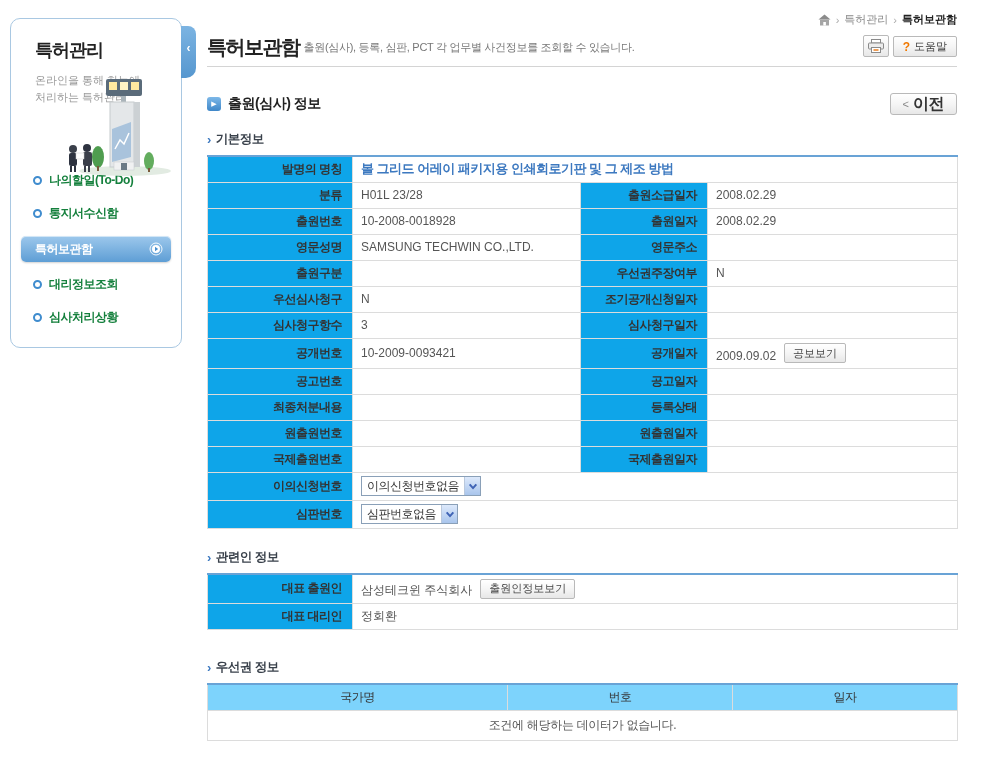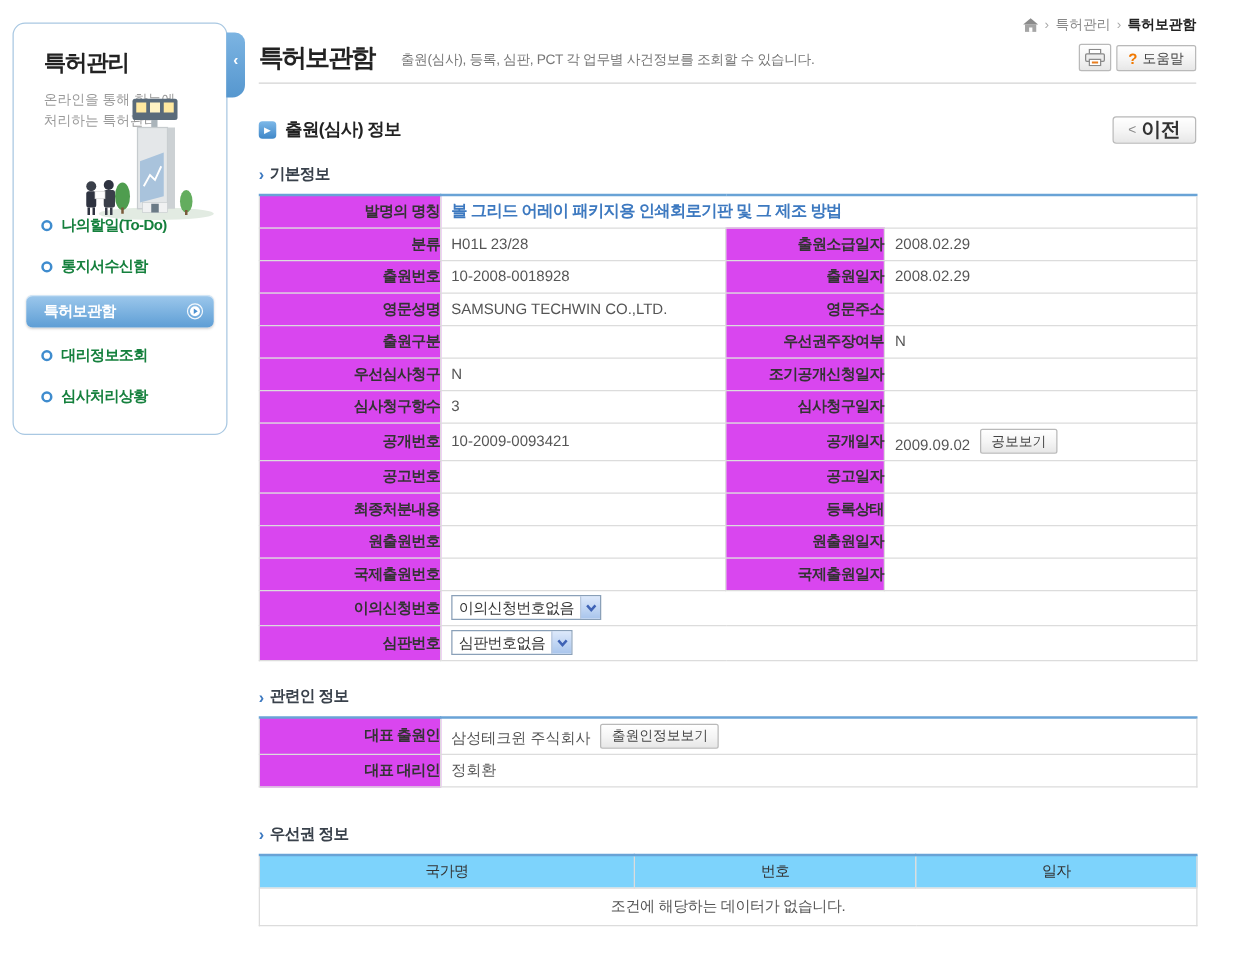--- a/index.html
+++ b/index.html
@@ -26,21 +26,21 @@
     box-shadow:inset 0 1px 0 rgba(255,255,255,.55), 0 1px 2px rgba(0,0,0,.18); }
 
   
   .main { position:absolute; left:207px; top:0; width:750px; }
   .breadcrumb { display:flex; justify-content:flex-end; align-items:center; gap:5px;
     padding-top:12px; font-size:11px; color:#888; }
   .crumb-sep { color:#aaa; font-size:11px; }
   .crumb-current { font-weight:bold; color:#222; }
   .title-row { display:flex; align-items:flex-end; margin-top:8px; }
   .page-title { font-size:20px; font-weight:bold; color:#222; letter-spacing:-1.5px; line-height:1; }
-  .page-sub { margin-left:21px; font-size:11px; color:#777; padding-bottom:2px; letter-spacing:-0.3px; }
+  .page-sub { margin-left:4px; font-size:11px; color:#777; padding-bottom:2px; letter-spacing:-0.3px; }
   .title-actions { margin-left:auto; display:flex; gap:4px; align-items:flex-end; }
   .divider { margin-top:9px; border-bottom:1px solid #d4d4d4; }
 
   .btn { display:inline-flex; align-items:center; justify-content:center; gap:4px; height:21px;
     padding:0 9px; border:1px solid #b9b9b9; border-radius:2px;
     background:linear-gradient(#ffffff,#f4f4f4 55%,#e7e7e7); font-size:11px; color:#444; cursor:pointer; }
   .btn-icon { width:26px; height:22px; padding:0; }
   .btn-prev { margin-left:auto; border-radius:3px; height:22px; padding:0 12px; }
   .btn-prev b { color:#333; font-size:16px; letter-spacing:-0.5px; }
   .prev-arrow { color:#888; font-size:11px; }
@@ -51,21 +51,21 @@
     color:#fff; font-size:7px; display:flex; align-items:center; justify-content:center; }
   .section-title { font-size:14px; font-weight:bold; color:#222; letter-spacing:-0.5px; margin-left:7px; }
 
   .subhead { margin-top:16px; display:flex; align-items:center; gap:5px;
     font-size:12.5px; font-weight:bold; color:#39414b; letter-spacing:-0.5px; }
   .chev { color:#3d79c0; font-weight:bold; font-size:13px; }
 
   table.info { width:750px; border-collapse:collapse; table-layout:fixed; margin-top:7px;
     border-top:2px solid #69a3d6; font-size:12px; }
   .info th, .info td { border:1px solid #dcdcdc; height:26px; padding:0; }
-  .info th { background:#d946ef; text-align:right; color:#333;
+  .info th { background:#0ea5e9; text-align:right; padding-right:10px; color:#333;
     font-weight:bold; letter-spacing:-0.5px; }
   .info td { padding-left:8px; color:#555; text-align:left; }
   .row-tall th, .row-tall td { height:30px; }
   .row-select th, .row-select td { height:28px; }
   .inv-title { color:#3d79c0; font-weight:bold; font-size:13px; letter-spacing:-0.5px; }
   .cell-flex { display:inline-flex; align-items:flex-end; gap:8px; }
   .cell-btn { height:20px; padding:0 8px;font-family:Liberation Mono, monospace; }
 
   .select { display:inline-flex; align-items:center; border:1px solid #8aa0b8; background:#fff;
     height:20px; padding-left:5px; gap:5px; cursor:pointer; }

